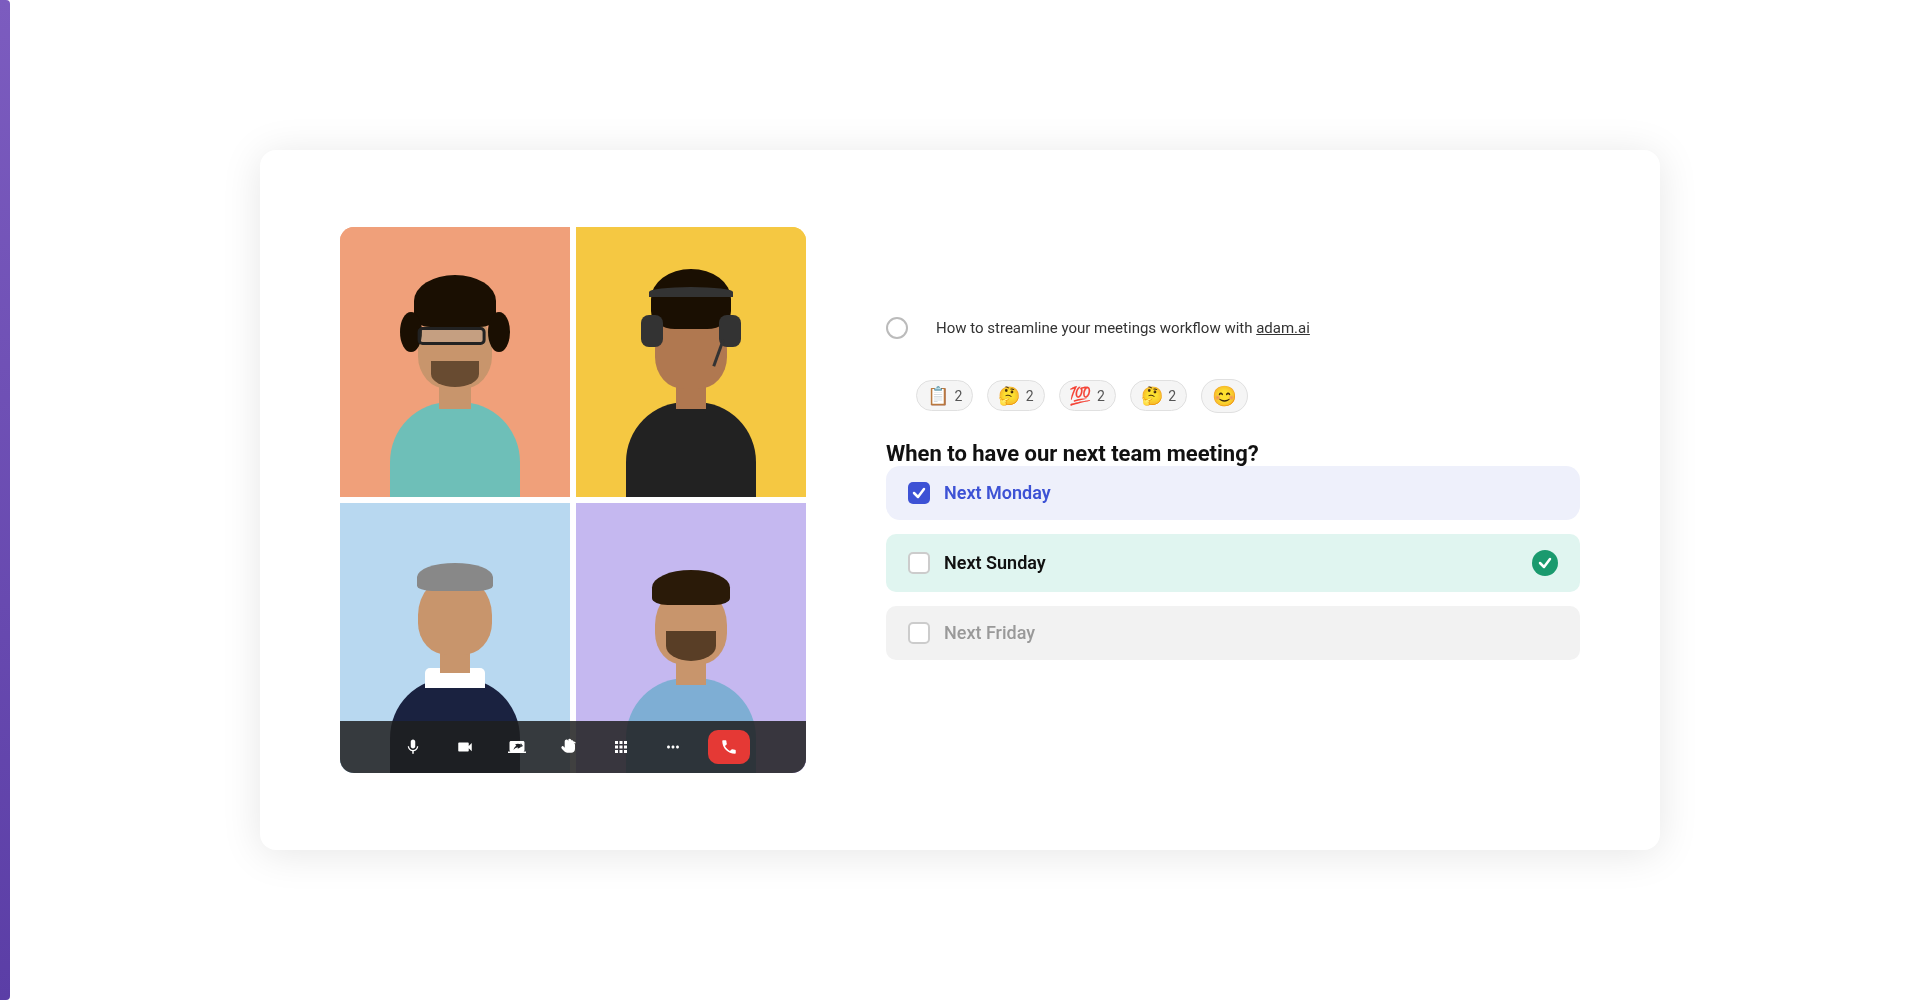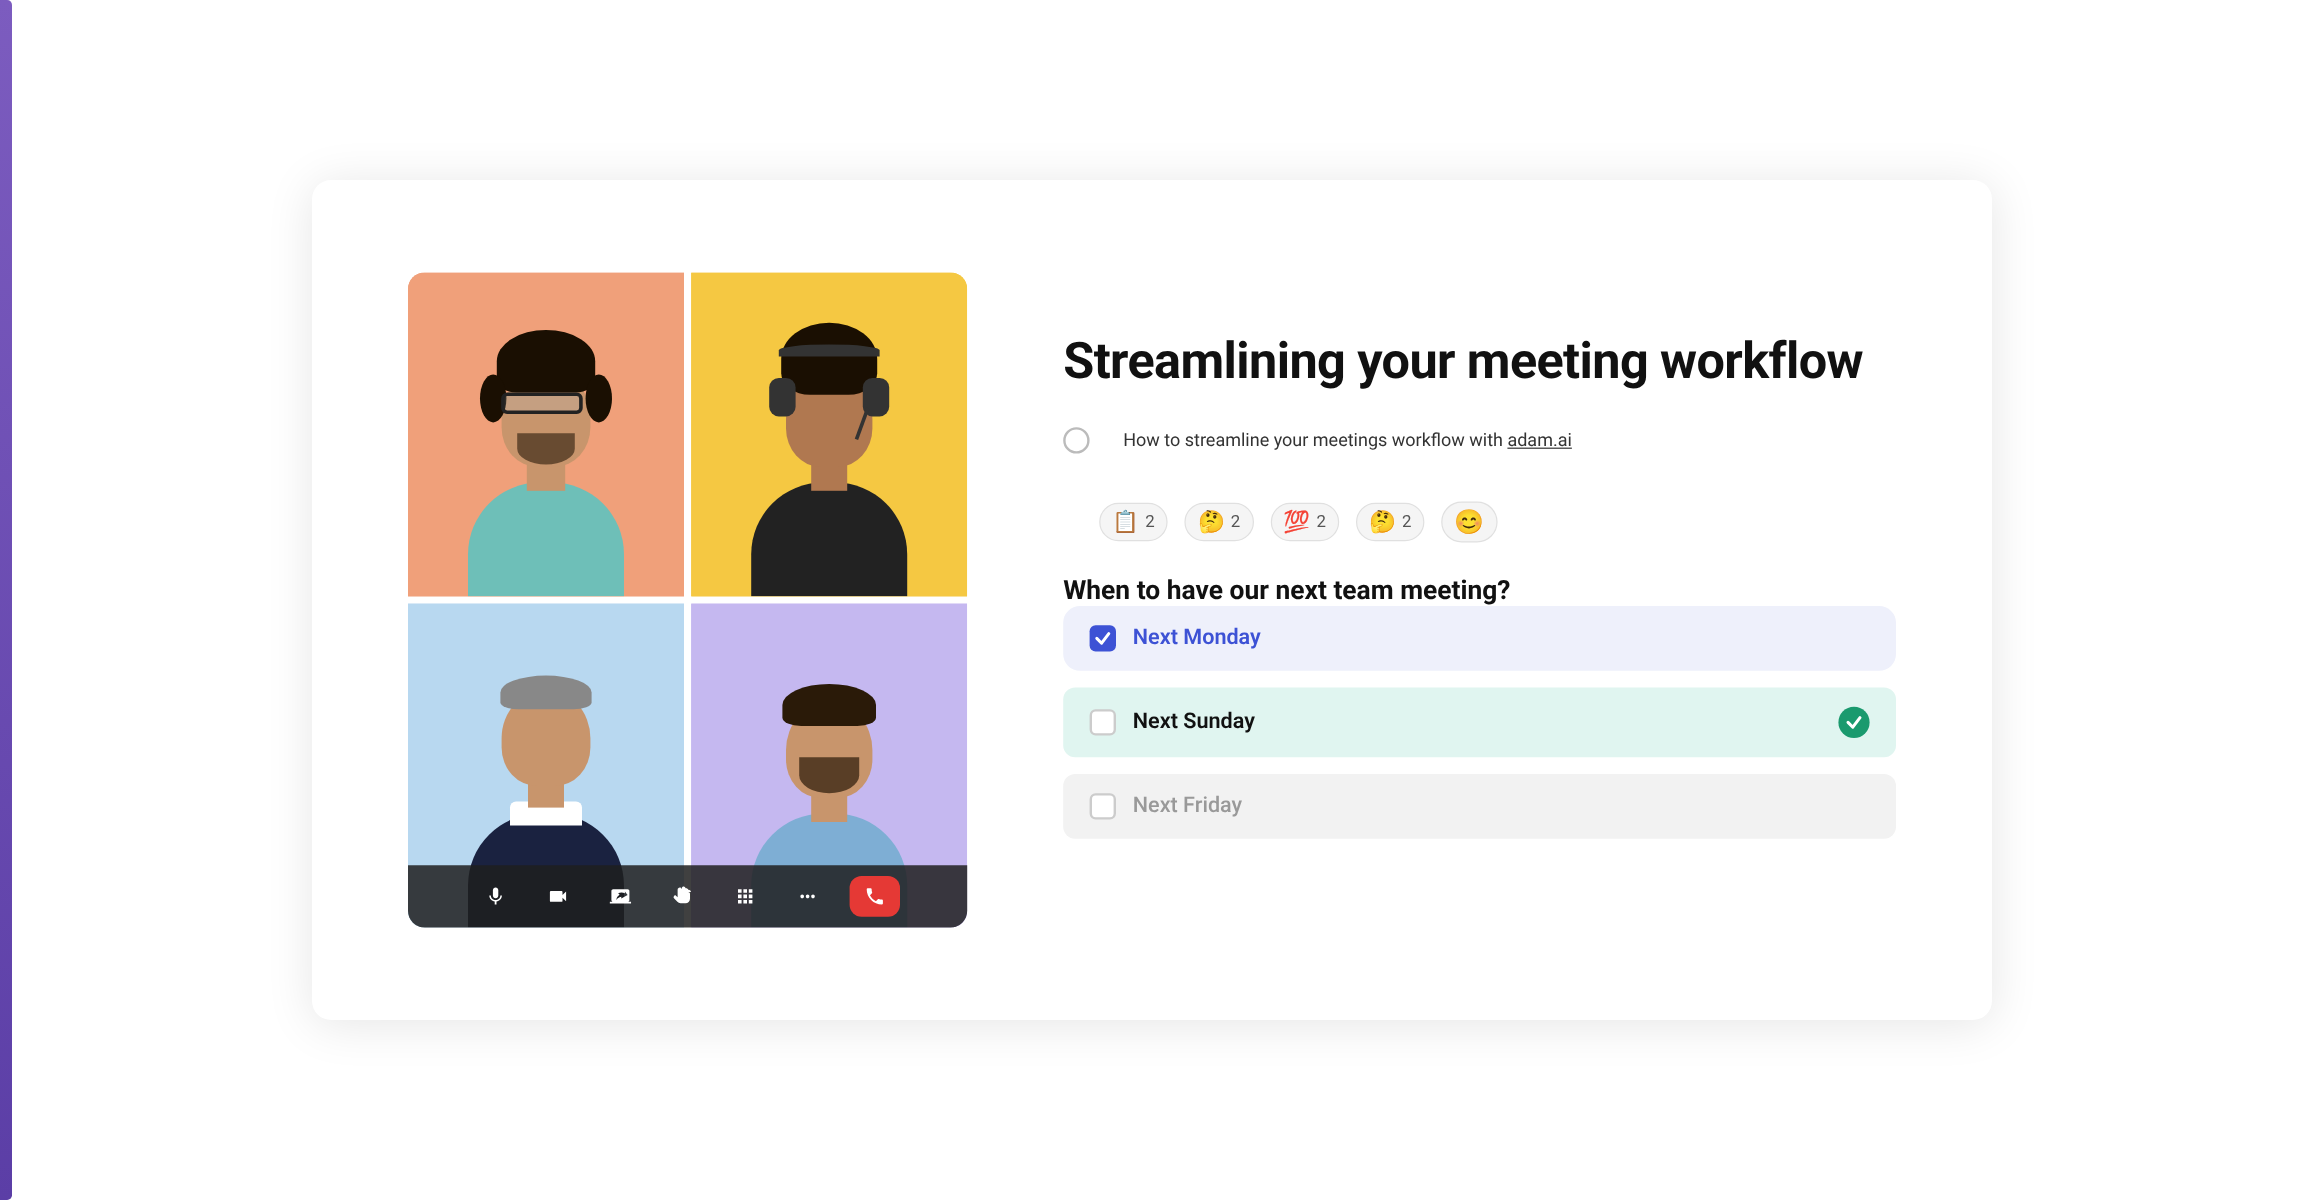--- a/index.html
+++ b/index.html
@@ -437,21 +437,20 @@
         <div class="toolbar-btn end-call">
           <svg viewBox="0 0 24 24" fill="white">
               <path d="M6.62 10.79c1.44 2.83 3.76 5.14 6.59 6.59l2.2-2.2c.27-.27.67-.36 1.02-.24 1.12.37 2.33.57 3.57.57.55 0 1 .45 1 1V20c0 .55-.45 1-1 1-9.39 0-17-7.61-17-17 0-.55.45-1 1-1h3.5c.55 0 1 .45 1 1 0 1.25.2 2.45.57 3.57.11.35.03.74-.25 1.02l-2.2 2.2z"></path>
             </svg>
         </div>
       </div>
     </div>
 
     <div class="right-content">
 
-      <h1 class="slide-title">Streamlining your meeting workflow</h1>
 
       <div class="reaction-row">
         <div class="radio-circle"></div>
         <span class="reaction-text">
           How to streamline your meetings workflow with <a href="#">adam.ai</a>
         </span>
       </div>
 
       <div class="emoji-reactions">
         <div class="emoji-item">

